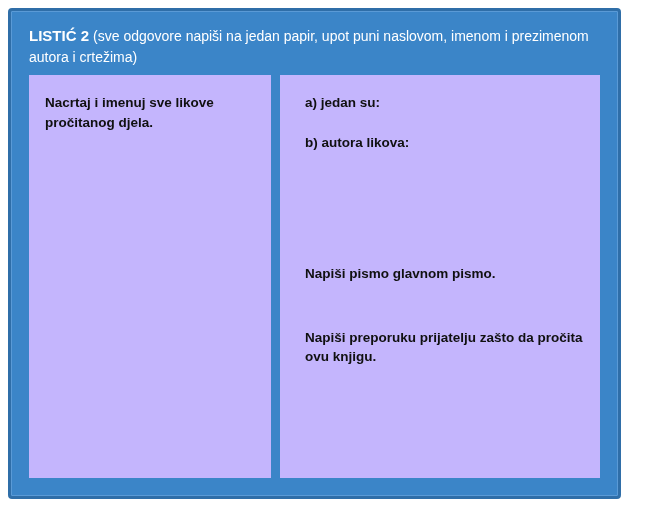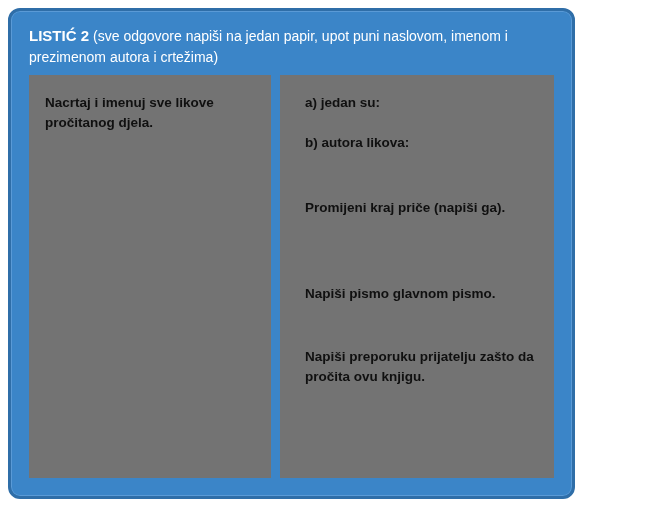--- a/index.html
+++ b/index.html
@@ -10,26 +10,26 @@
   body {
     width: 650px;
     height: 507px;
     font-family: "Liberation Sans", sans-serif;
     overflow: hidden;
   }
   .worksheet {
     position: absolute;
     left: 8px;
     top: 8px;
-    width: 567px;
+    width: 613px;
     height: 491px;
     box-sizing: border-box;
     background: #3b85c8;
     border: 3px solid #2f6ea8;
-    border-radius: 12px;
+    border-radius: 4px;
     box-shadow: 0 0 0 1px #5a9ad6 inset;
   }
   .header {
     position: absolute;
     left: 18px;
     top: 14px;
     right: 18px;
     color: #ffffff;
     font-size: 14.5px;
     line-height: 1.45;
@@ -45,21 +45,21 @@
   .panels {
     position: absolute;
     left: 18px;
     top: 64px;
     right: 18px;
     bottom: 18px;
     display: flex;
     gap: 9px;
   }
   .panel {
-    background: #737373;
+    background: #c4b5fd;
     box-sizing: border-box;
     padding: 18px 16px;
   }
   .panel-left {
     width: 242px;
     flex: 0 0 242px;
   }
   .panel-right {
     flex: 1 1 auto;
   }
@@ -97,21 +97,20 @@
     <div class="panel panel-left">
       <p class="task">Nacrtaj i imenuj sve likove pročitanog djela.</p>
     </div>
 
     <div class="panel panel-right">
       <div class="pad-right-inner">
         <p class="task">a) jedan su:</p>
         <div class="spacer-sm"></div>
         <p class="task">b) autora likova:</p>
         <div class="spacer-md"></div>
-        <p class="task">Promijeni kraj priče (napiši ga).</p>
         <div class="spacer-sm"></div>
         <div class="spacer-md"></div>
         <p class="task">Napiši pismo glavnom pismo.</p>
         <div class="spacer-lg"></div>
         <p class="task">Napiši preporuku prijatelju zašto da pročita ovu knjigu.</p>
       </div>
     </div>
 
   </div>
 </div>

